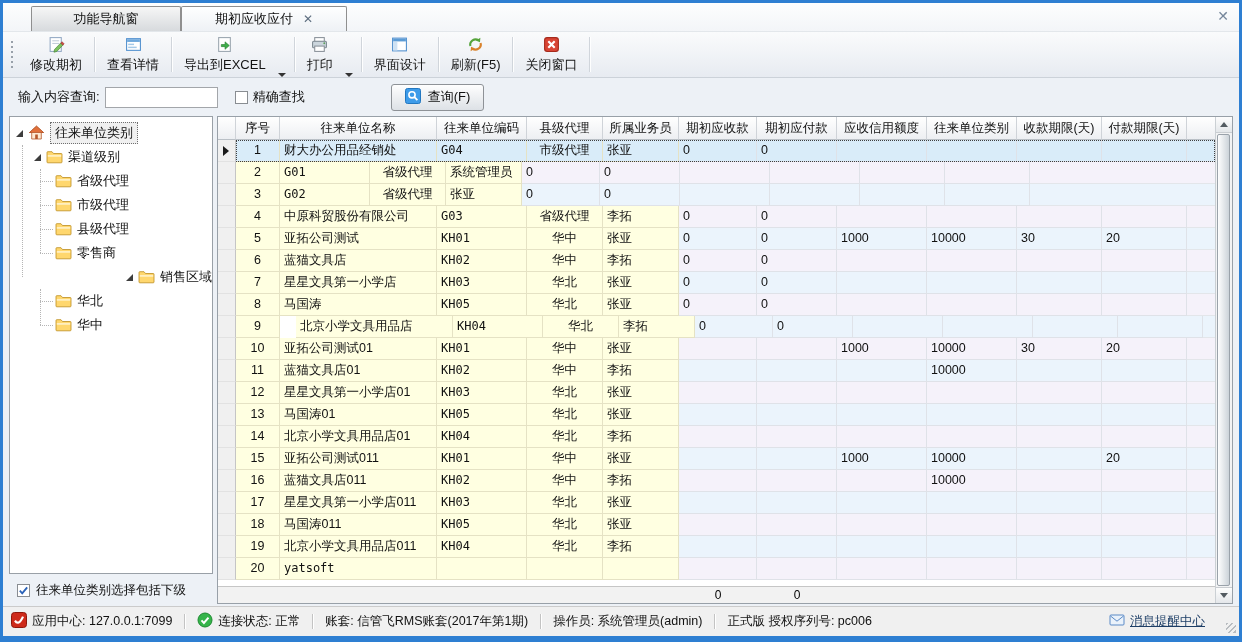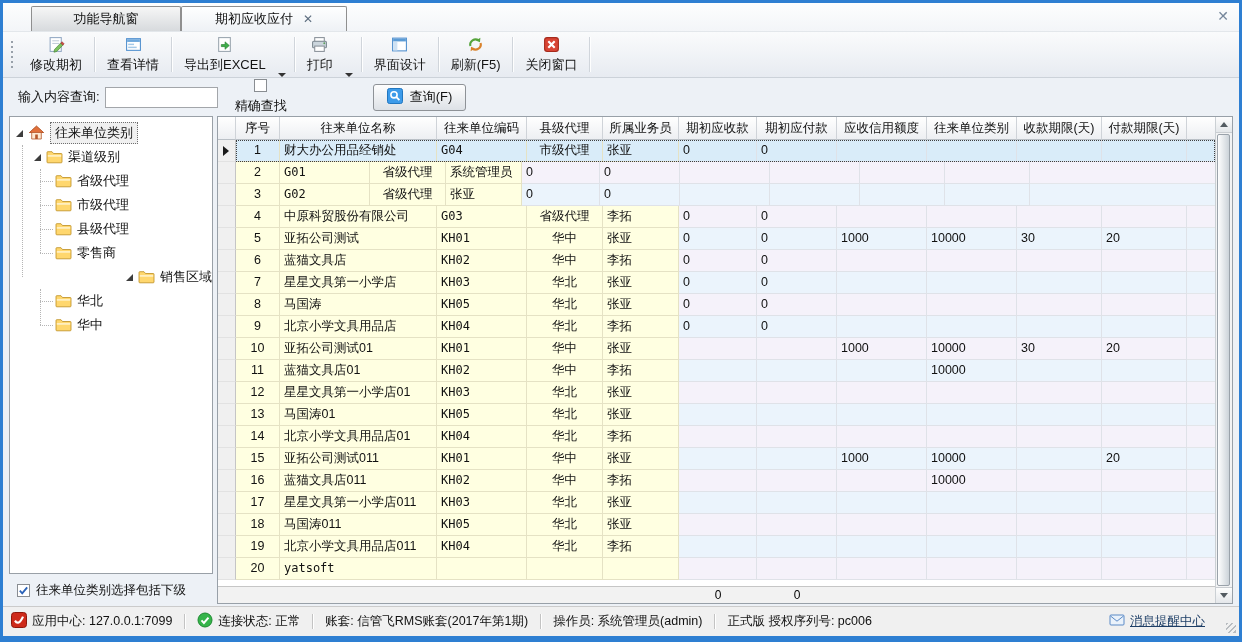--- a/index.html
+++ b/index.html
@@ -32,21 +32,21 @@
   .tsep { width:1px; background:#d0d5db; margin:5px 1px; box-shadow:1px 0 0 rgba(255,255,255,.9); }
 
   
   .searchrow { position:absolute; top:75px; left:0; right:12px; height:38px; display:flex; align-items:center;
                padding-left:15px; font-size:13px; color:#111; }
   .searchrow input[type=text] { width:113px; height:21px; border:1px solid #a3a6aa; margin-left:5px;
                font-size:13px; padding:1px 3px; background:#fff; font-family:inherit; }
   .chkbox { width:13px; height:13px; border:1px solid #898d92; background:#fff; display:inline-flex;
             align-items:center; justify-content:center; }
   .chkbox svg { width:11px; height:11px; }
-  .exact { margin-left:17px; display:flex; align-items:center; gap:5px;flex-direction:column; }
+  .exact { margin-left:17px; display:flex; align-items:center; gap:5px; }
   .qbtn { margin-left:86px; height:27px; padding:0 13px; display:flex; align-items:center; gap:7px;
           border:1px solid #8e9297; border-radius:3px; background:linear-gradient(#fefefe,#dde1e6);
           font-size:13px; cursor:default; }
   .qbtn svg { width:16px; height:16px; }
 
   
   .leftpanel { position:absolute; left:6px; top:113px; width:204px; bottom:32px; }
   .treebox { position:absolute; left:0; right:0; top:0; bottom:30px; background:#fff;
              border:1px solid #99a0a7; overflow:hidden; padding-top:4px; }
   .trow { display:flex; align-items:center; height:24px; font-size:13px; color:#111; cursor:default; position:relative; }
@@ -499,21 +499,21 @@
             <div class="cell al-l c-n" style="width: 90px; flex: 0 0 90px;"></div>
             <div class="cell al-l c-n" style="width: 85px; flex: 0 0 85px;"></div>
             <div class="cell al-l c-n" style="width: 85px; flex: 0 0 85px;"></div>
             <div class="rfill"></div>
           </div>
         </div>
         <div class="grow r-odd">
           <div class="ind"></div>
           <div class="cellwrap">
             <div class="cell al-c c-y" style="width: 44px; flex: 0 0 44px;">9</div>
-            <div class="cell al-l c-y" style="width: 157px; flex: 0 0 157px;">北京小学文具用品店</div>
+            <div class="cell al-l c-y" style="width: 157px; flex: 0 0 157px; margin-left: 16px;">北京小学文具用品店</div>
             <div class="cell al-l c-y mono" style="width: 90px; flex: 0 0 90px;">KH04</div>
             <div class="cell al-c c-y" style="width: 76px; flex: 0 0 76px;">华北</div>
             <div class="cell al-l c-y" style="width: 76px; flex: 0 0 76px;">李拓</div>
             <div class="cell al-l c-n" style="width: 78px; flex: 0 0 78px;">0</div>
             <div class="cell al-l c-n" style="width: 80px; flex: 0 0 80px;">0</div>
             <div class="cell al-l c-n" style="width: 90px; flex: 0 0 90px;"></div>
             <div class="cell al-l c-n" style="width: 90px; flex: 0 0 90px;"></div>
             <div class="cell al-l c-n" style="width: 85px; flex: 0 0 85px;"></div>
             <div class="cell al-l c-n" style="width: 85px; flex: 0 0 85px;"></div>
             <div class="rfill"></div>

